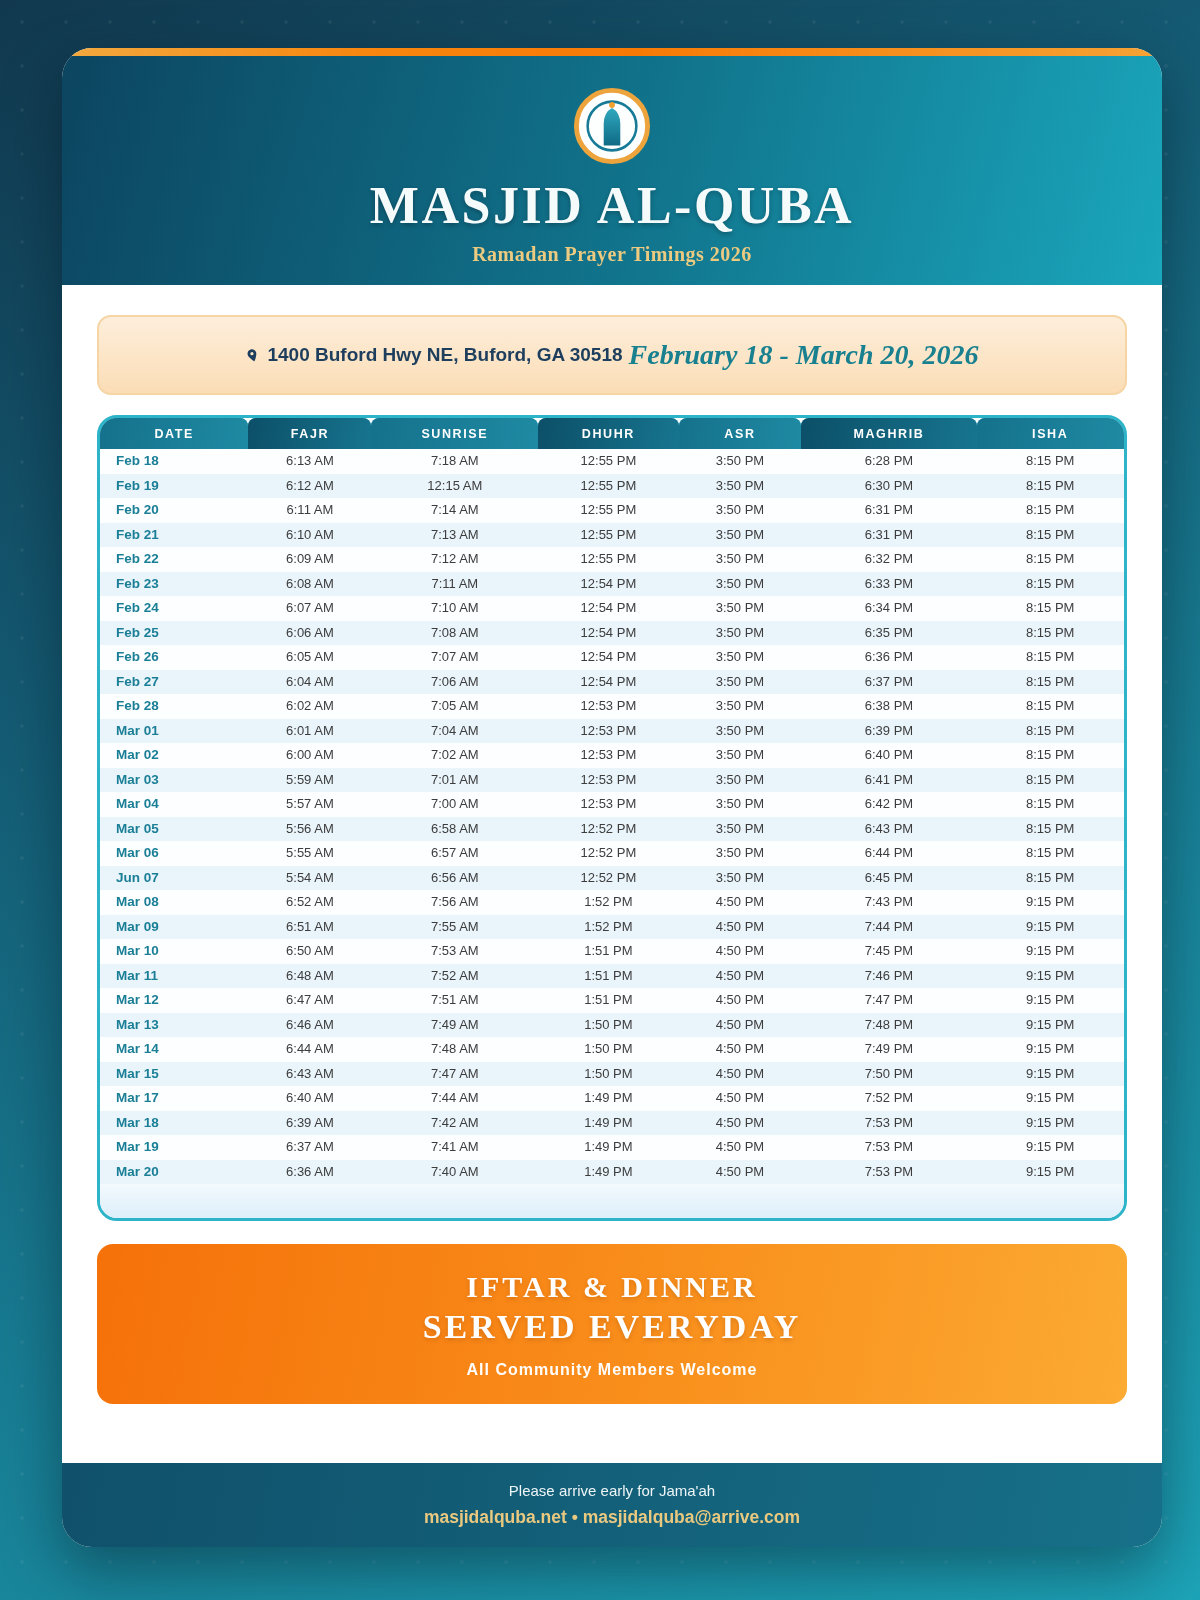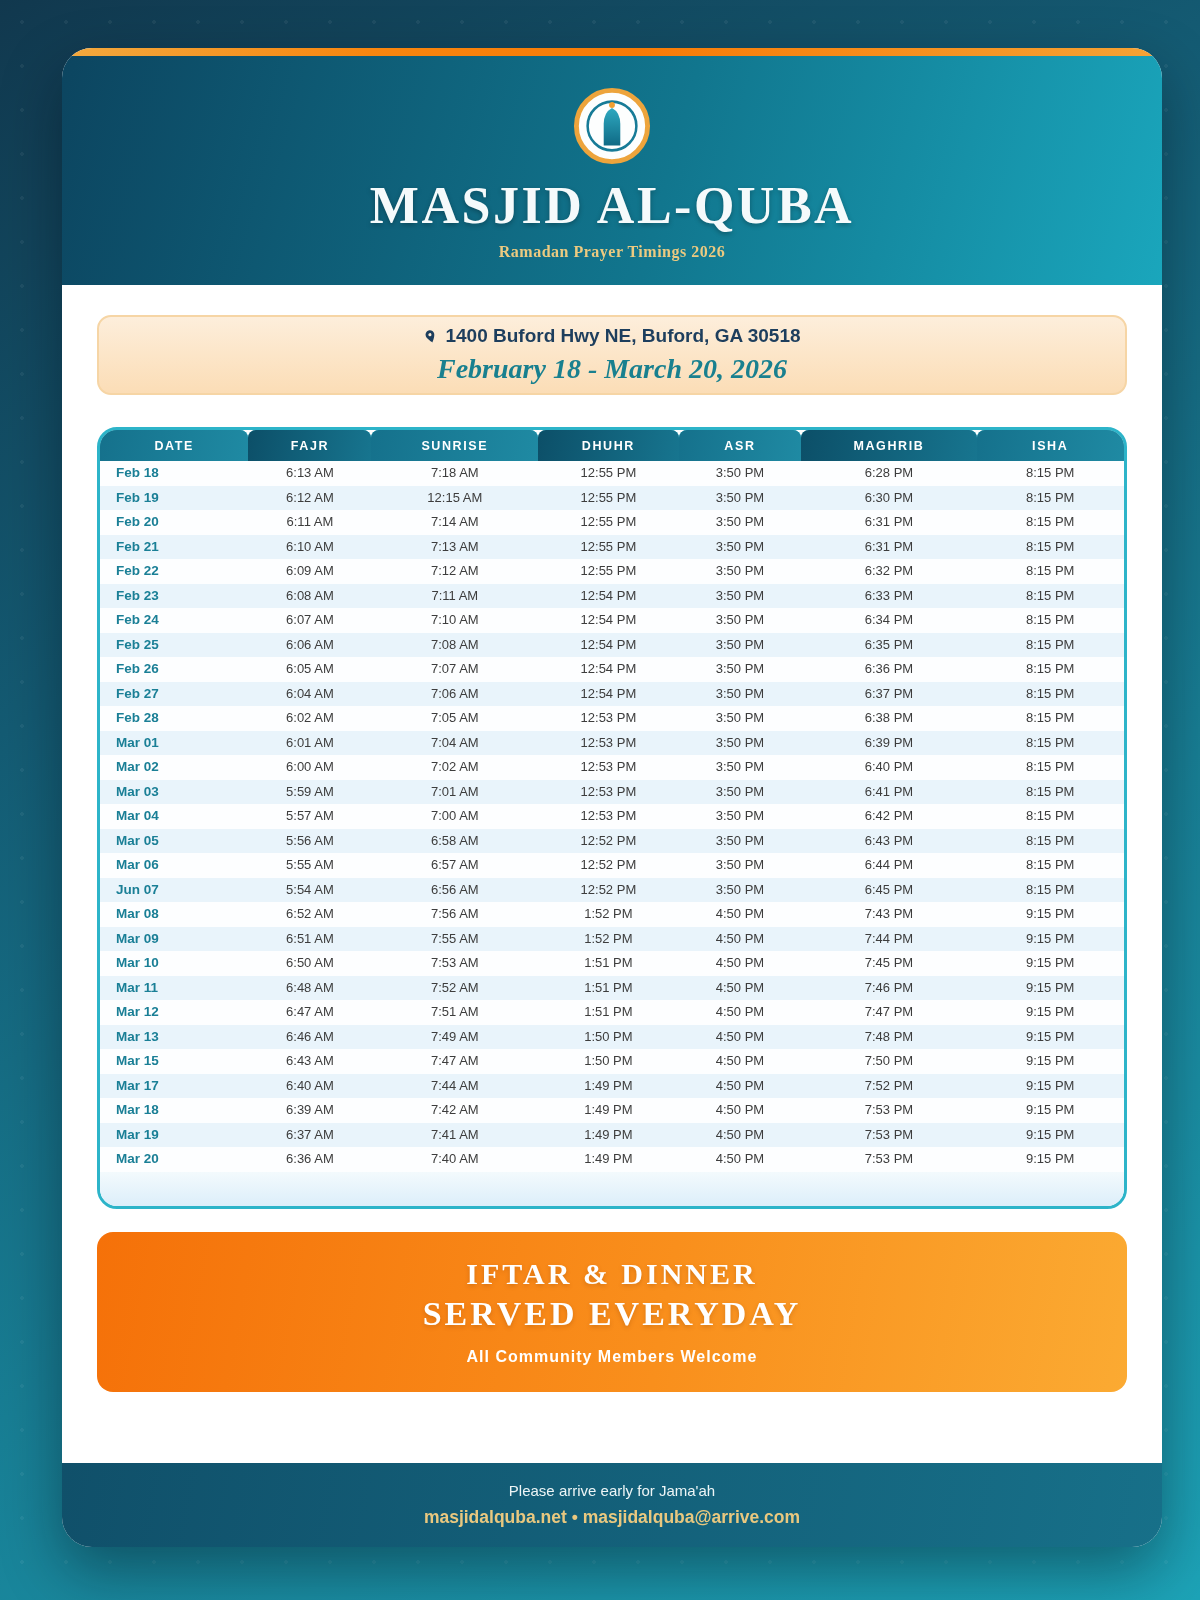--- a/index.html
+++ b/index.html
@@ -34,42 +34,42 @@
     background:linear-gradient(105deg,#0c4560 0%,#11768e 55%,#1aa6bc 100%);
   }
   .logo-wrap { width:78px; height:78px; margin:31px auto 15px; }
   .hero-title {
     font-family:"Liberation Serif", serif; font-weight:bold;
     font-size:52px; letter-spacing:2.5px; color:#f5fafb;
     text-shadow:0 2px 5px rgba(0,0,0,0.28); line-height:1.0;
   }
   .hero-subtitle {
     margin-top:11px; font-family:"Liberation Serif", serif; font-weight:bold;
-    font-size:16px; letter-spacing:0.5px; color:#ecca80;
+    font-size:20px; letter-spacing:0.5px; color:#ecca80;
   }
 
   .content { flex:1 1 auto; background:#ffffff; padding:30px 35px 0; }
 
   .address-banner {
     height:80px; border-radius:14px; border:2px solid #f6d5a5;
     background:linear-gradient(180deg,#fdeedb 0%,#fbddb6 100%);
-    display:flex; flex-direction:column; align-items:center; justify-content:center; gap:6px;
+    display:flex; flex-direction:row; align-items:center; justify-content:center; gap:6px;
   }
   .address-line {
     display:flex; align-items:center; gap:7px;
     font-size:19px; font-weight:bold; color:#1d3e5d;
   }
   .pin-svg { width:15px; height:15px; transform:rotate(-18deg); }
   .date-range {
     font-family:"Liberation Serif", serif; font-style:italic; font-weight:bold;
     font-size:28px; color:#19808f;
   }
 
   .table-card {
-    margin-top:32px; border:3px solid #2db4c9; border-radius:20px;
+    margin-top:20px; border:3px solid #2db4c9; border-radius:20px;
     overflow:hidden; background:#ffffff;
   }
   table { width:100%; border-collapse:collapse; table-layout:fixed; }
   thead tr { background:#2db4c9; }
   th {
     height:31px; color:#ffffff; font-size:12.5px; font-weight:bold;
     letter-spacing:1.6px; border-radius:8px 8px 0 0;
   }
   th:nth-child(odd)  { background:linear-gradient(100deg,#15718c 0%,#1f8aa3 100%); }
   th:nth-child(even) { background:linear-gradient(100deg,#0c4f68 0%,#17758f 100%); }
@@ -383,20 +383,29 @@
               <tr>
                 <td>Mar 13</td>
                 <td>6:46 AM</td>
                 <td>7:49 AM</td>
                 <td>1:50 PM</td>
                 <td>4:50 PM</td>
                 <td>7:48 PM</td>
                 <td>9:15 PM</td>
               </tr>
               <tr>
+                <td>Mar 14</td>
+                <td>6:44 AM</td>
+                <td>7:48 AM</td>
+                <td>1:50 PM</td>
+                <td>4:50 PM</td>
+                <td>7:49 PM</td>
+                <td>9:15 PM</td>
+              </tr>
+              <tr>
                 <td>Mar 15</td>
                 <td>6:43 AM</td>
                 <td>7:47 AM</td>
                 <td>1:50 PM</td>
                 <td>4:50 PM</td>
                 <td>7:50 PM</td>
                 <td>9:15 PM</td>
               </tr>
               <tr>
                 <td>Mar 17</td>

